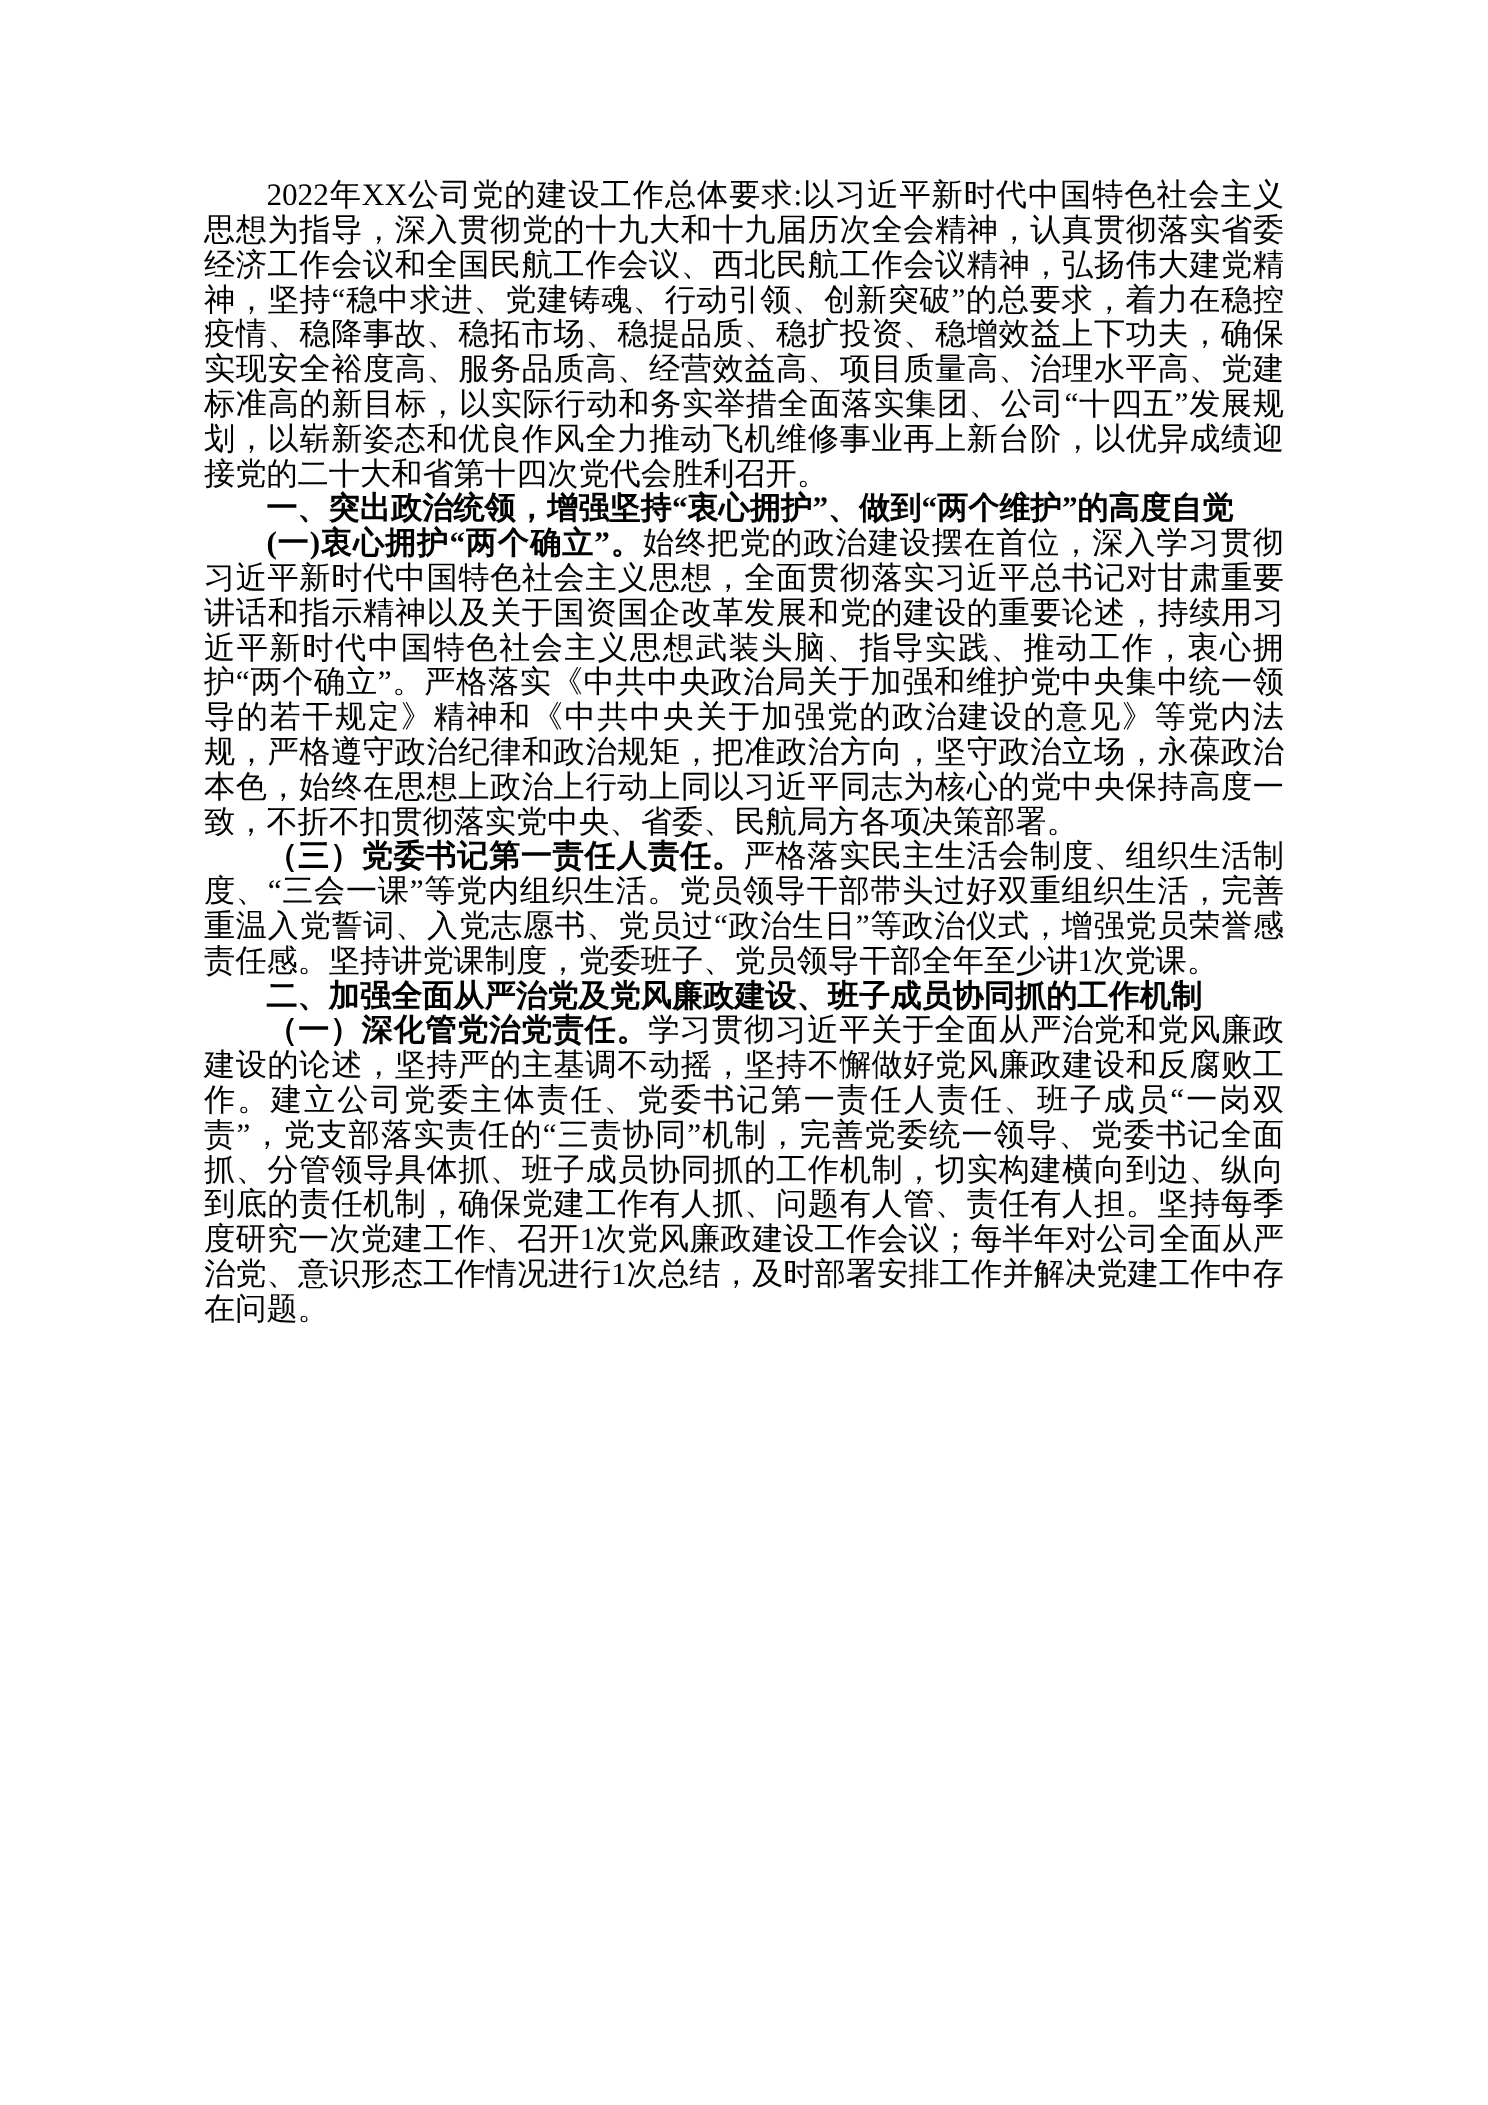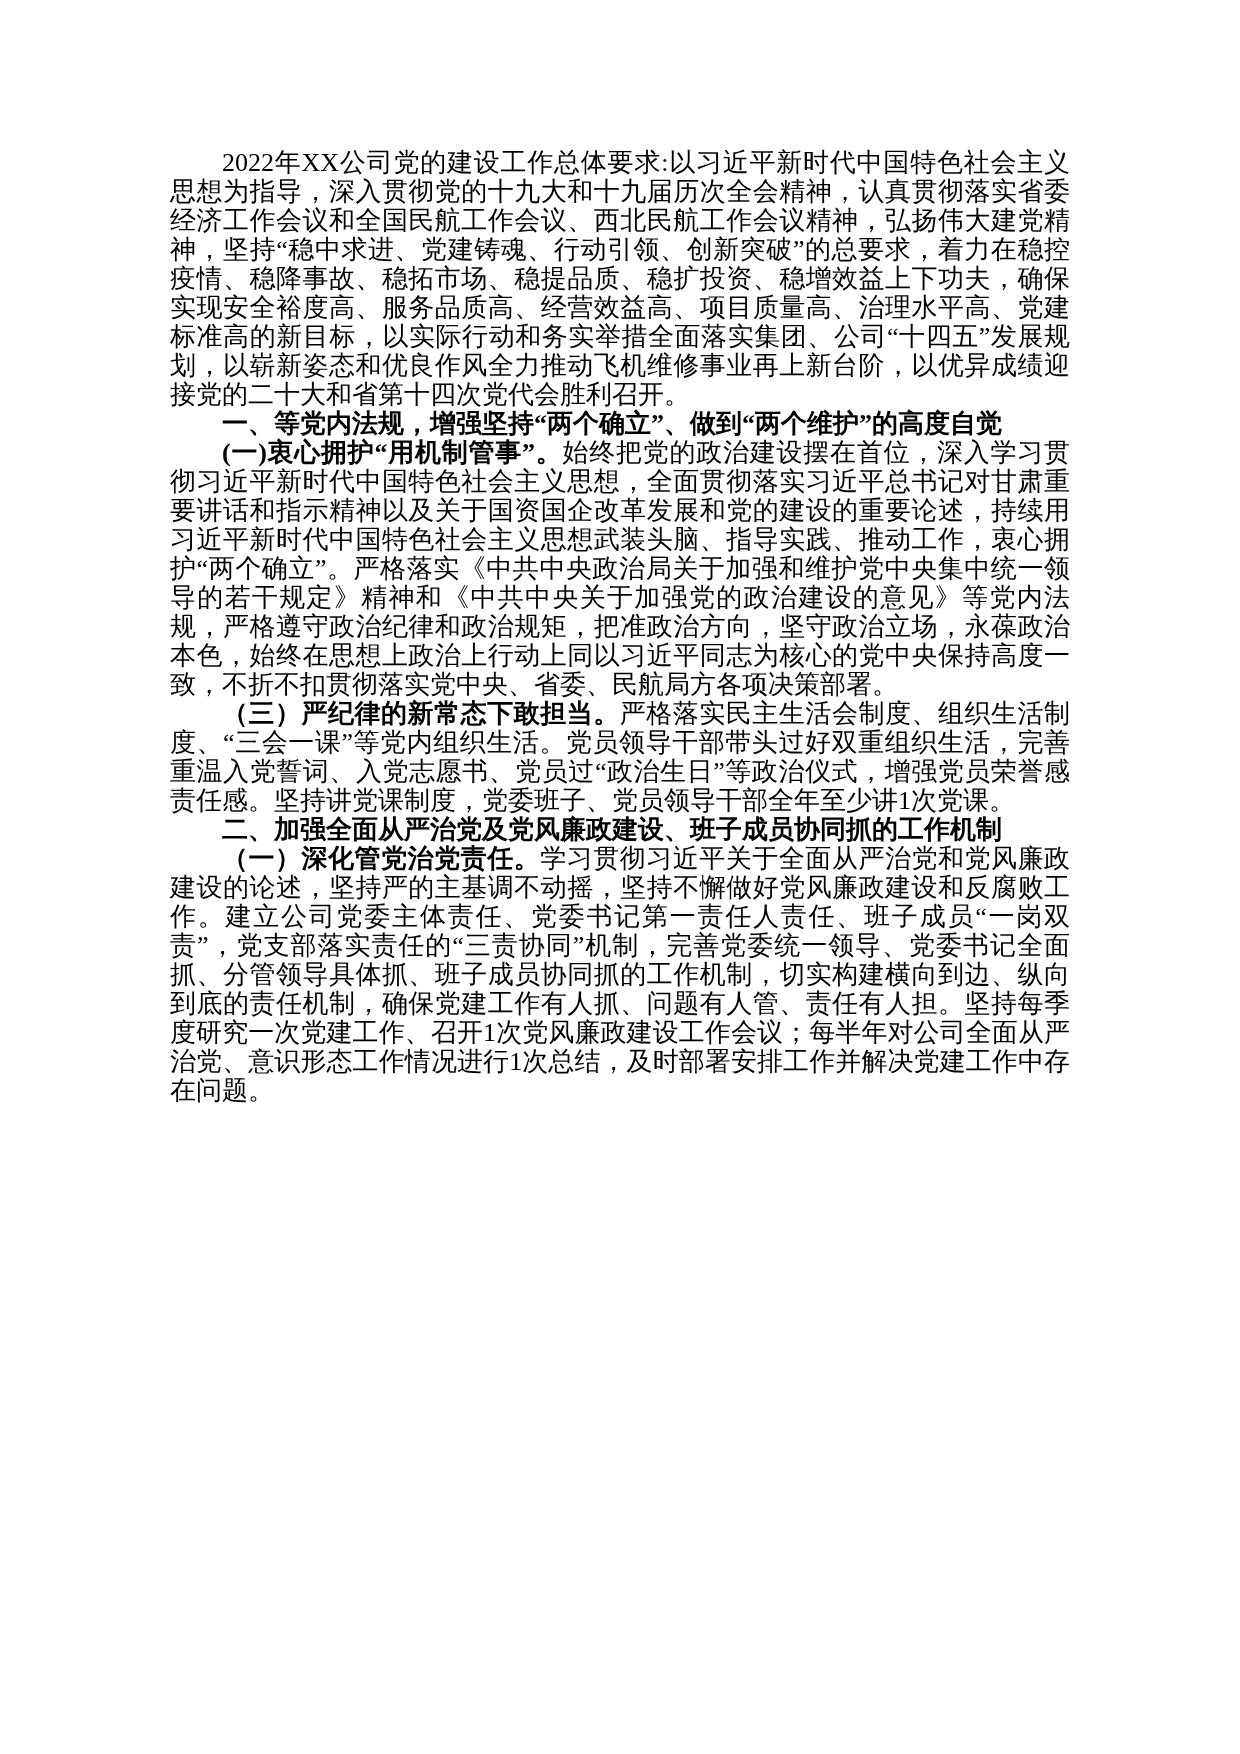--- a/index.html
+++ b/index.html
@@ -37,19 +37,19 @@
   .doc .lead {
     font-weight: bold;
   }
 </style>
 </head>
 <body>
 
 <div class="page">
   <div class="doc" id="doc">
       <p class="body"><span>2022年XX公司党的建设工作总体要求:以习近平新时代中国特色社会主义思想为指导，深入贯彻党的十九大和十九届历次全会精神，认真贯彻落实省委经济工作会议和全国民航工作会议、西北民航工作会议精神，弘扬伟大建党精神，坚持“稳中求进、党建铸魂、行动引领、创新突破”的总要求，着力在稳控疫情、稳降事故、稳拓市场、稳提品质、稳扩投资、稳增效益上下功夫，确保实现安全裕度高、服务品质高、经营效益高、项目质量高、治理水平高、党建标准高的新目标，以实际行动和务实举措全面落实集团、公司“十四五”发展规划，以崭新姿态和优良作风全力推动飞机维修事业再上新台阶，以优异成绩迎接党的二十大和省第十四次党代会胜利召开。</span></p>
-      <p class="heading"><span>一、等党内法规，增强坚持“两个确立”、做到“两个维护”的高度自觉</span></p>
-      <p class="body"><span class="lead">(一)衷心拥护“用机制管事”。</span><span>始终把党的政治建设摆在首位，深入学习贯彻习近平新时代中国特色社会主义思想，全面贯彻落实习近平总书记对甘肃重要讲话和指示精神以及关于国资国企改革发展和党的建设的重要论述，持续用习近平新时代中国特色社会主义思想武装头脑、指导实践、推动工作，衷心拥护“两个确立”。严格落实《中共中央政治局关于加强和维护党中央集中统一领导的若干规定》精神和《中共中央关于加强党的政治建设的意见》等党内法规，严格遵守政治纪律和政治规矩，把准政治方向，坚守政治立场，永葆政治本色，始终在思想上政治上行动上同以习近平同志为核心的党中央保持高度一致，不折不扣贯彻落实党中央、省委、民航局方各项决策部署。</span></p>
-      <p class="body"><span class="lead">（三）严纪律的新常态下敢担当。</span><span>严格落实民主生活会制度、组织生活制度、“三会一课”等党内组织生活。党员领导干部带头过好双重组织生活，完善重温入党誓词、入党志愿书、党员过“政治生日”等政治仪式，增强党员荣誉感责任感。坚持讲党课制度，党委班子、党员领导干部全年至少讲1次党课。</span></p>
+      <p class="heading"><span>一、突出政治统领，增强坚持“衷心拥护”、做到“两个维护”的高度自觉</span></p>
+      <p class="body"><span class="lead">(一)衷心拥护“两个确立”。</span><span>始终把党的政治建设摆在首位，深入学习贯彻习近平新时代中国特色社会主义思想，全面贯彻落实习近平总书记对甘肃重要讲话和指示精神以及关于国资国企改革发展和党的建设的重要论述，持续用习近平新时代中国特色社会主义思想武装头脑、指导实践、推动工作，衷心拥护“两个确立”。严格落实《中共中央政治局关于加强和维护党中央集中统一领导的若干规定》精神和《中共中央关于加强党的政治建设的意见》等党内法规，严格遵守政治纪律和政治规矩，把准政治方向，坚守政治立场，永葆政治本色，始终在思想上政治上行动上同以习近平同志为核心的党中央保持高度一致，不折不扣贯彻落实党中央、省委、民航局方各项决策部署。</span></p>
+      <p class="body"><span class="lead">（三）党委书记第一责任人责任。</span><span>严格落实民主生活会制度、组织生活制度、“三会一课”等党内组织生活。党员领导干部带头过好双重组织生活，完善重温入党誓词、入党志愿书、党员过“政治生日”等政治仪式，增强党员荣誉感责任感。坚持讲党课制度，党委班子、党员领导干部全年至少讲1次党课。</span></p>
       <p class="heading"><span>二、加强全面从严治党及党风廉政建设、班子成员协同抓的工作机制</span></p>
       <p class="body"><span class="lead">（一）深化管党治党责任。</span><span>学习贯彻习近平关于全面从严治党和党风廉政建设的论述，坚持严的主基调不动摇，坚持不懈做好党风廉政建设和反腐败工作。建立公司党委主体责任、党委书记第一责任人责任、班子成员“一岗双责”，党支部落实责任的“三责协同”机制，完善党委统一领导、党委书记全面抓、分管领导具体抓、班子成员协同抓的工作机制，切实构建横向到边、纵向到底的责任机制，确保党建工作有人抓、问题有人管、责任有人担。坚持每季度研究一次党建工作、召开1次党风廉政建设工作会议；每半年对公司全面从严治党、意识形态工作情况进行1次总结，及时部署安排工作并解决党建工作中存在问题。</span></p>
     </div>
 </div>
 
 </body></html>

